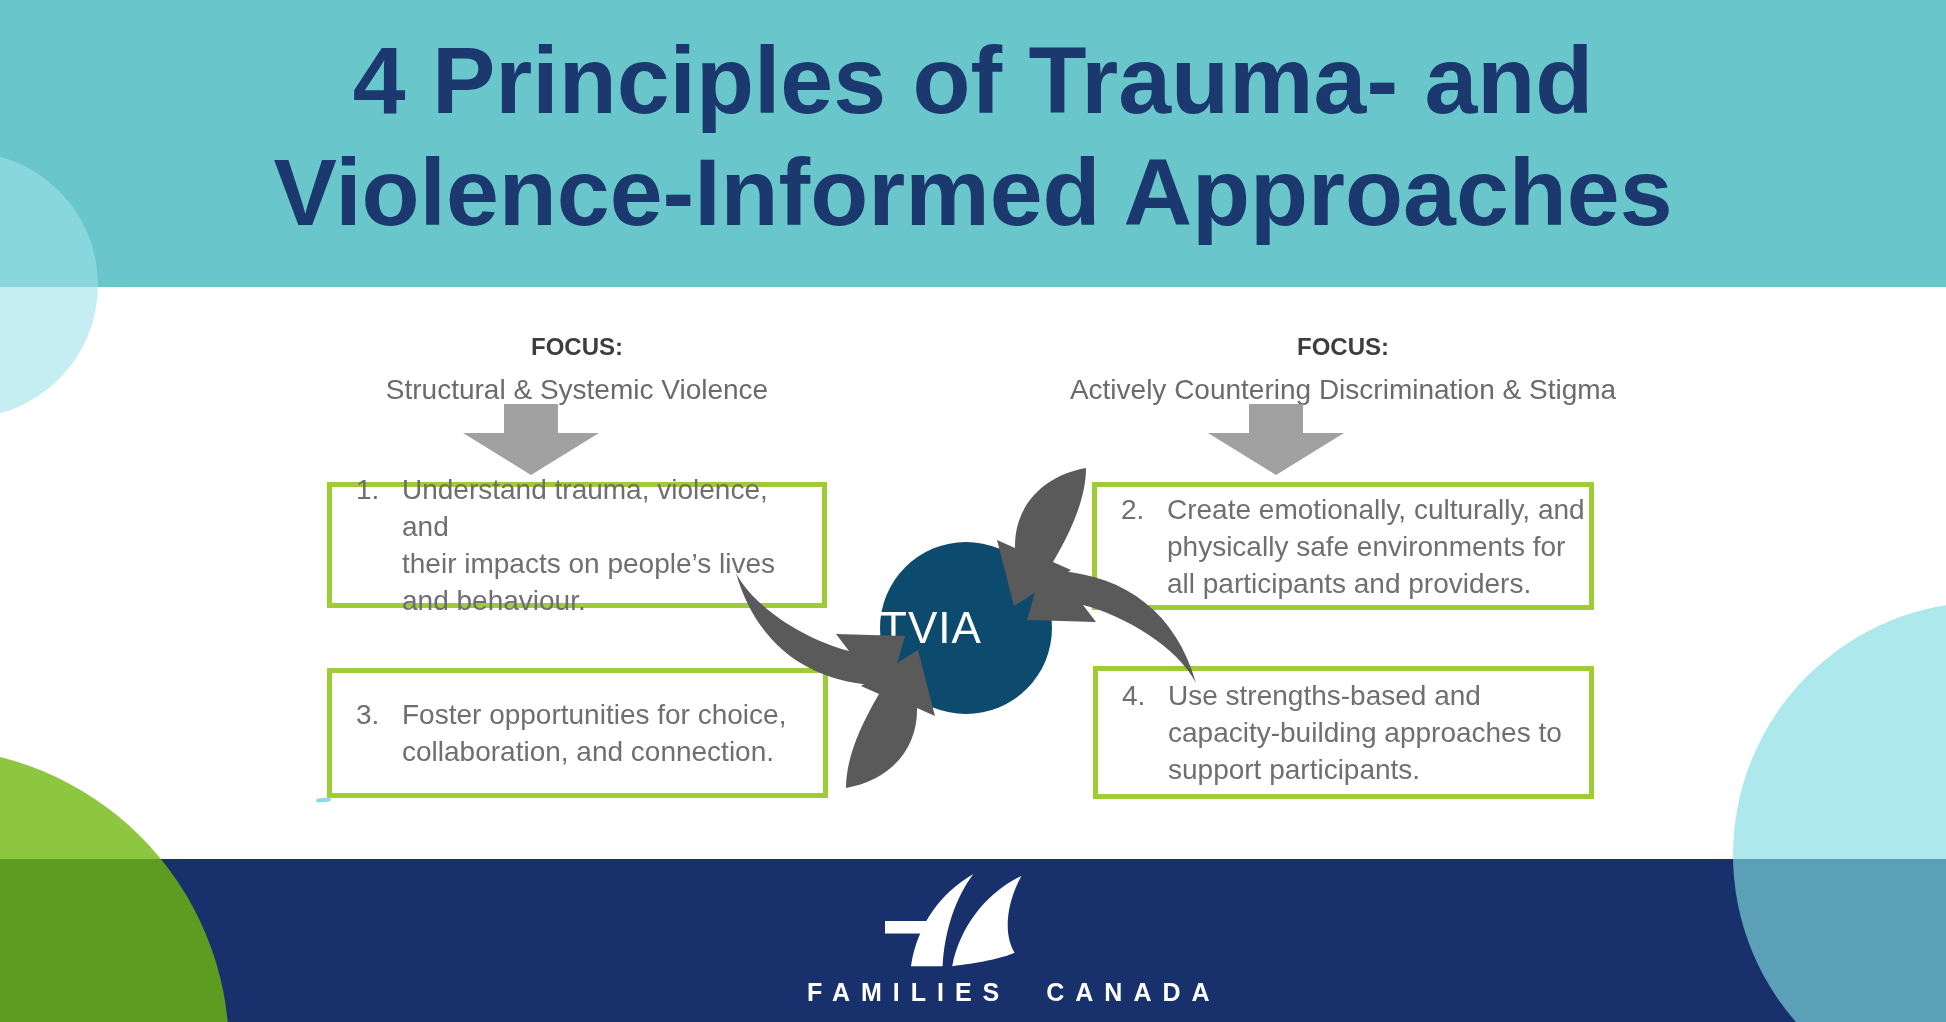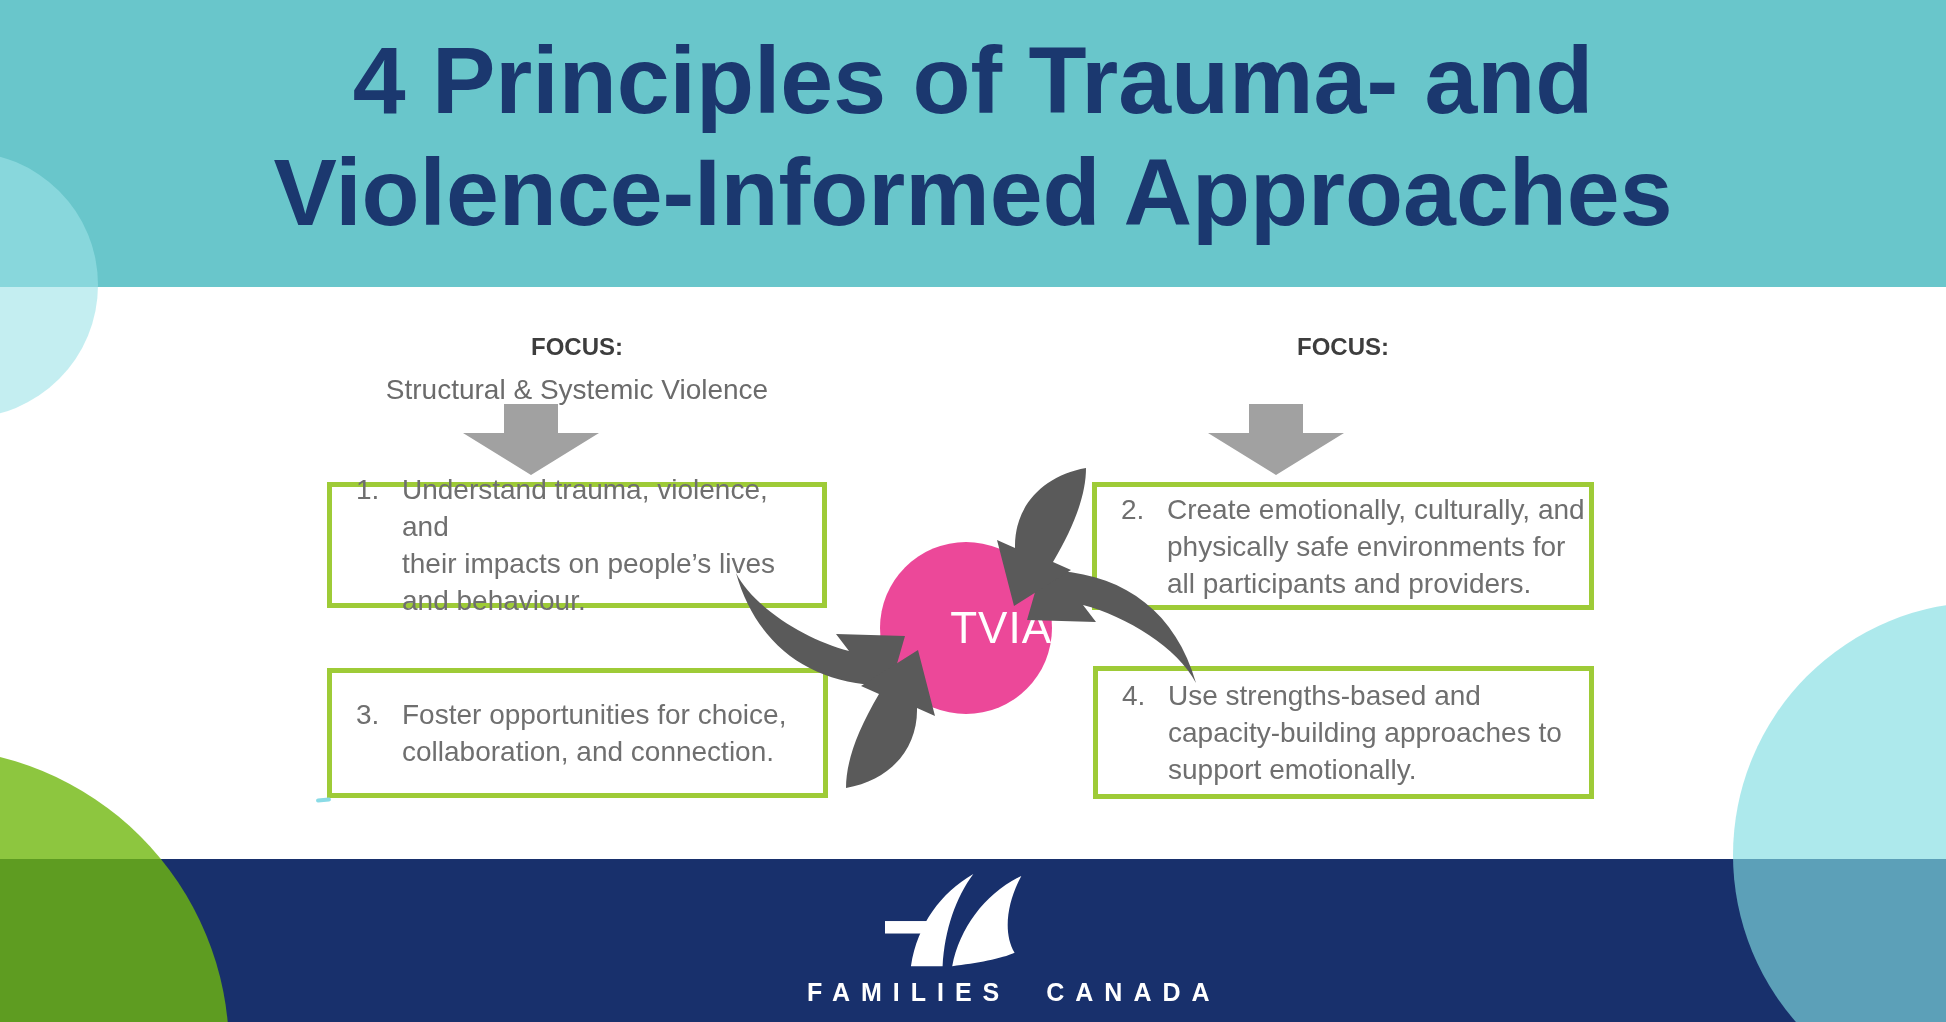--- a/index.html
+++ b/index.html
@@ -82,22 +82,22 @@
   .ptext {
     font-size: 28px; color: #6f6f6f; line-height: 37px;
     white-space: pre-line;
   }
 
   
   .tvia {
     position: absolute; left: 880px; top: 542px;
     width: 172px; height: 172px;
     border-radius: 50%;
-    background: #ec4899;
-    display: flex; align-items: center; justify-content: flex-end;
+    background: #0c4a6e;
+    display: flex; align-items: center; justify-content: flex-start;
     z-index: 4;
   }
   .tvia span { color: #ffffff; font-size: 44px; letter-spacing: 1px; }
   .cycle { position: absolute; left: 616px; top: 428px; z-index: 5; }
 
   
   .artifact {
     position: absolute; left: 316px; top: 798px;
     width: 15px; height: 4px; border-radius: 2px;
     background: #8adbe6; transform: rotate(-6deg);
@@ -135,20 +135,21 @@
 
   <h1 class="title">4 Principles of Trauma- and
 Violence-Informed Approaches</h1>
 
   <div class="focus focus-left">
     <div class="focus-label">FOCUS:</div>
     <div class="focus-sub">Structural &amp; Systemic Violence</div>
   </div>
   <div class="focus focus-right">
     <div class="focus-label">FOCUS:</div>
+    <div class="focus-sub">Actively Countering Discrimination &amp; Stigma</div>
   </div>
 
   <svg class="down-arrow da-left" width="136" height="71" viewBox="0 0 136 71">
     <polygon points="41,0 95,0 95,29 136,29 68,71 0,29 41,29" fill="#a1a1a1"></polygon>
   </svg>
   <svg class="down-arrow da-right" width="136" height="71" viewBox="0 0 136 71">
     <polygon points="41,0 95,0 95,29 136,29 68,71 0,29 41,29" fill="#a1a1a1"></polygon>
   </svg>
 
   <div class="pbox pbox1">
@@ -172,21 +173,21 @@
       <span class="pnum">3.</span>
       <span class="ptext">Foster opportunities for choice,
 collaboration, and connection.</span>
     </div>
   </div>
   <div class="pbox pbox4">
     <div class="inner">
       <span class="pnum">4.</span>
       <span class="ptext">Use strengths-based and
 capacity-building approaches to
-support emotionally.</span>
+support participants.</span>
     </div>
   </div>
 
   <div class="tvia">
     <span>TVIA</span>
   </div>
 
   <svg class="cycle" width="700" height="400" viewBox="0 0 700 400">
     <g fill="#5a5a5a">
 

